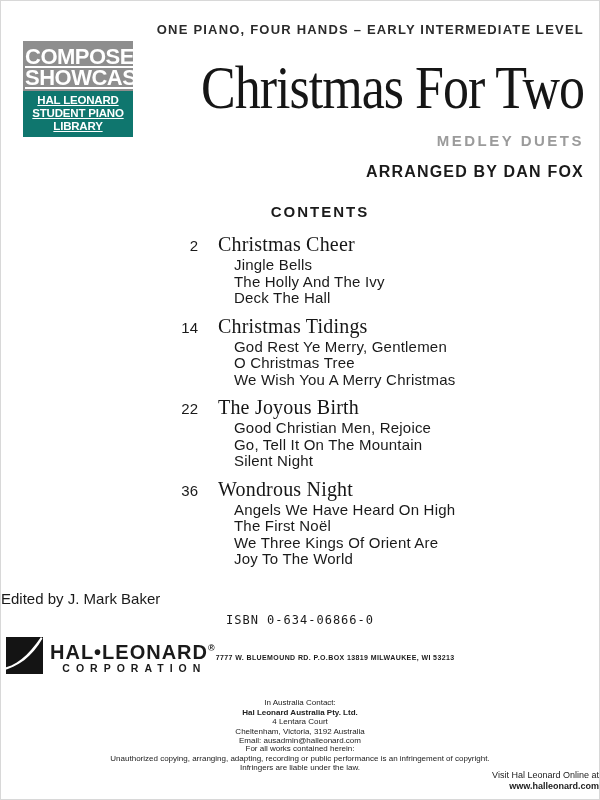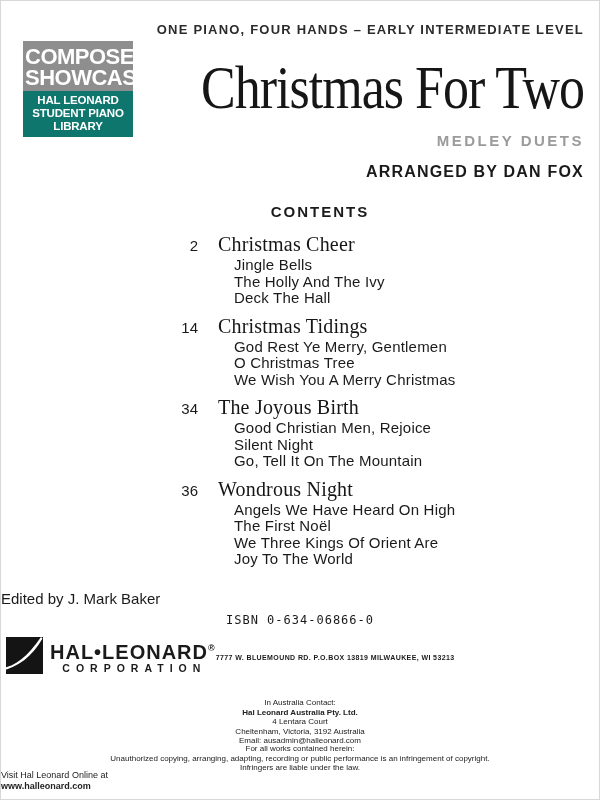--- a/index.html
+++ b/index.html
@@ -5,21 +5,21 @@
   html,body{margin:0;padding:0;background:#fff;}
   .page{
     position:relative;width:600px;height:800px;background:#fff;
     font-family:"Liberation Sans",sans-serif;color:#1a1a1a;overflow:hidden;
     border:1px solid #d8d8d8;box-sizing:border-box;
   }
   .level-line{
     position:absolute;top:21px;right:15px;
     font-size:13px;font-weight:bold;letter-spacing:1.2px;color:#2b2b2b;white-space:nowrap;margin-left:44px;
   }
-  .badge{position:absolute;left:22px;top:40px;width:110px;text-align:center;color:#fff;}
+  .badge{position:absolute;left:22px;top:40px;width:110px;text-align:center;color:#fff;text-decoration:underline;}
   .badge-top{background:#8e8e8e;padding:5px 2px 3px;font-size:22px;font-weight:bold;line-height:21px;letter-spacing:-0.5px;}
   .badge-bottom{background:#0f766e;padding:3px 0 4px;font-size:11.5px;font-weight:bold;line-height:13px;letter-spacing:-0.2px;}
   .title{
     position:absolute;top:52px;right:15px;margin:0;
     font-family:"Liberation Serif",serif;font-weight:normal;font-size:52px;letter-spacing:-1px;
     transform:scaleY(1.18);transform-origin:top right;white-space:nowrap;color:#161616;
   }
   .subtitle{position:absolute;top:131px;right:15px;font-size:15px;font-weight:bold;letter-spacing:2.5px;color:#9b9b9b;}
   .arranger{position:absolute;top:162px;right:15px;font-size:16px;font-weight:bold;letter-spacing:1.2px;}
   .contents-heading{position:absolute;top:202px;left:0;right:0;text-align:center;font-size:15px;font-weight:bold;letter-spacing:2px;padding-left:40px;}
@@ -36,21 +36,21 @@
   .pub-row{display:flex;align-items:center;}
   .logo-mark svg{display:block;}
   .pub-names{margin-left:7px;display:flex;flex-direction:column;align-items:center;}
   .pub-name{font-size:20px;font-weight:bold;letter-spacing:1px;line-height:20px;white-space:nowrap;}
   .pub-name sup{font-size:9px;}
   .pub-corp{font-size:10.5px;font-weight:bold;letter-spacing:6px;text-indent:3px;margin-top:1px;white-space:nowrap;}
   .pub-address{font-size:7px;font-weight:bold;letter-spacing:0.4px;margin-top:3px;white-space:nowrap;}
   .tiny{text-align:center;font-size:8px;line-height:9.5px;color:#222;}
   .australia{position:absolute;top:697px;left:0;right:0;}
   .works{position:absolute;top:743px;left:0;right:0;}
-  .online{position:absolute;top:769px;left:0;right:0;text-align:left;font-size:9px;line-height:10.5px;color:#222;}
+  .online{position:absolute;top:769px;left:0;right:0;text-align:right;font-size:9px;line-height:10.5px;color:#222;}
   .b{font-weight:bold;}
 </style>
 </head>
 <body>
 
 <div class="page">
 
   <div class="level-line">ONE PIANO, FOUR HANDS – EARLY INTERMEDIATE LEVEL</div>
 
   <div class="badge">
@@ -87,27 +87,27 @@
           <span class="c-title">Christmas Tidings</span>
         </div>
         <div class="c-songs">
           <div class="c-song">God Rest Ye Merry, Gentlemen</div>
           <div class="c-song">O Christmas Tree</div>
           <div class="c-song">We Wish You A Merry Christmas</div>
         </div>
       </div>
       <div class="c-section">
         <div class="c-head">
-          <span class="c-num">34</span>
+          <span class="c-num">22</span>
           <span class="c-title">The Joyous Birth</span>
         </div>
         <div class="c-songs">
           <div class="c-song">Good Christian Men, Rejoice</div>
+          <div class="c-song">Go, Tell It On The Mountain</div>
           <div class="c-song">Silent Night</div>
-          <div class="c-song">Go, Tell It On The Mountain</div>
         </div>
       </div>
       <div class="c-section">
         <div class="c-head">
           <span class="c-num">36</span>
           <span class="c-title">Wondrous Night</span>
         </div>
         <div class="c-songs">
           <div class="c-song">Angels We Have Heard On High</div>
           <div class="c-song">The First Noël</div>

